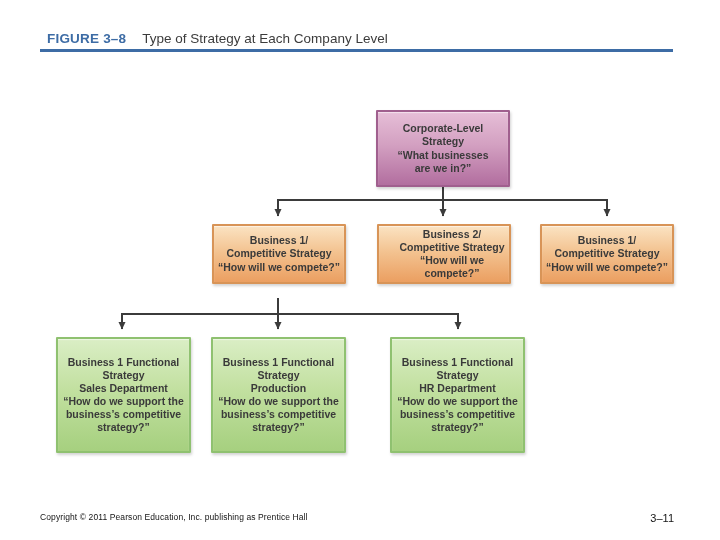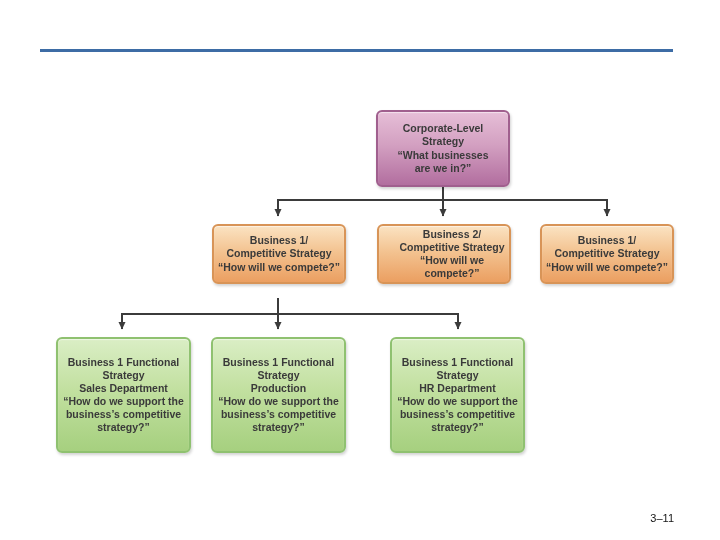--- a/index.html
+++ b/index.html
@@ -31,21 +31,21 @@
   }
 
   
   .diagram { position: absolute; left: 0; top: 0; width: 720px; height: 540px; }
   svg.connectors { position: absolute; left: 0; top: 0; }
 
   .node {
     position: absolute;
     display: flex; align-items: center; justify-content: center;
     text-align: center;
-    border-radius: 6px;
+    border-radius: 1px;
     font-size: 10.5px; font-weight: bold; color: #3a3a3a;
     line-height: 1.24;
     white-space: pre-line;
     padding: 4px 3px;
     box-shadow: 1px 2px 3px rgba(0,0,0,0.18), inset 0 1px 1px rgba(255,255,255,0.55);
   }
   .node-corporate {
     left: 376px; top: 110px; width: 134px; height: 77px;
     background: linear-gradient(#e6bed7, #d3a0c1 45%, #b26e9f);
     border: 2px solid #a05f8e;
@@ -75,20 +75,23 @@
   .footer-page {
     position: absolute; right: 46px; top: 512px;
     font-size: 11px; color: #141414;
   }
 </style>
 </head>
 <body>
 
 <div class="slide">
 
+  <div class="header">
+    <span class="figure-label">FIGURE 3–8</span><span class="figure-title">Type of Strategy at Each Company Level</span>
+  </div>
   <div class="header-rule"></div>
 
   <div class="diagram">
 
     <svg class="connectors" width="720" height="540">
       <defs>
         <marker id="arrow" markerUnits="userSpaceOnUse" markerWidth="12" markerHeight="12" refX="7" refY="3.5" orient="auto">
           <path d="M0,0 L7.5,3.5 L0,7 Z" fill="#3b3b3b"></path>
         </marker>
       </defs>
@@ -137,15 +140,16 @@
 strategy?”</div>
     <div class="node node-functional node-f3">Business 1 Functional
 Strategy
 HR Department
 “How do we support the
 business’s competitive
 strategy?”</div>
 
   </div>
 
+  <div class="footer-copyright">Copyright © 2011 Pearson Education, Inc. publishing as Prentice Hall</div>
   <div class="footer-page">3–11</div>
 
 </div>
 
 </body></html>

